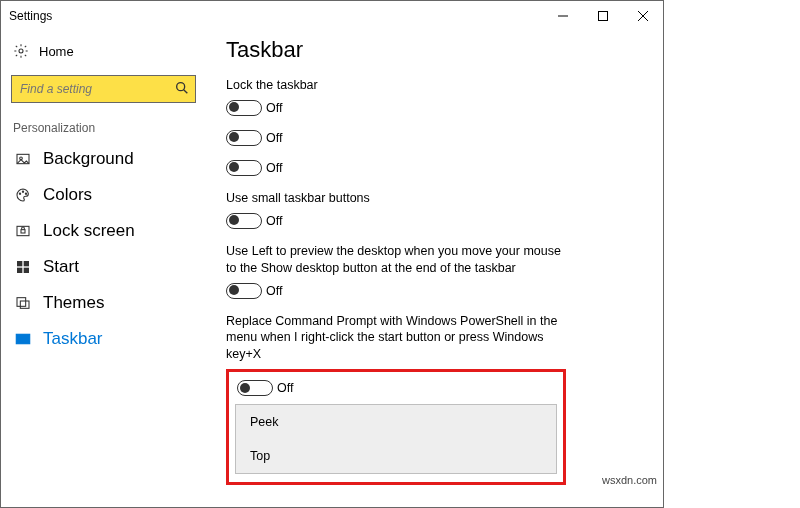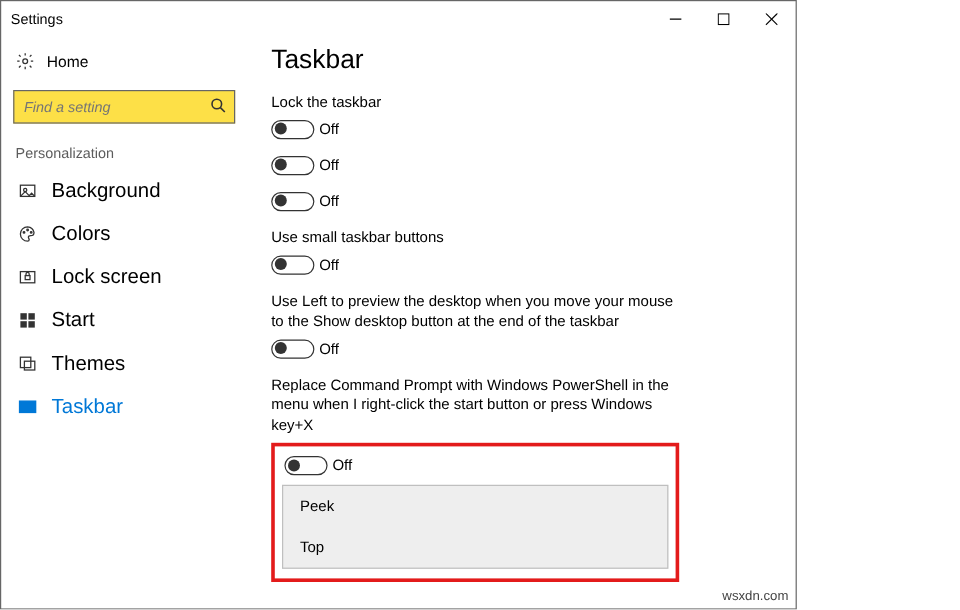--- a/index.html
+++ b/index.html
@@ -30,21 +30,21 @@
   .opt { margin-bottom:14px; max-width:340px; }
   .opt .lbl { font-size:12.5px; margin-bottom:6px; line-height:1.35; }
   .toggle-row { display:flex; align-items:center; gap:4px; }
   .toggle { width:36px; height:16px; border:1.5px solid #333; border-radius:10px; position:relative; background:#fff; }
   .toggle .knob { width:10px; height:10px; border-radius:50%; background:#333; position:absolute; top:1.5px; left:2px; }
   .t-state { font-size:12.5px; }
   
   .redbox { border:3px solid #e31b1b; padding:6px 6px 8px 6px; margin-top:2px; width:340px; }
   .dropdown { margin-top:8px; border:1px solid #bfbfbf; background:#eee; }
   .dd-item { padding:10px 14px; font-size:12.5px; }
-  .watermark { position:absolute; right:6px; bottom:4px; font-size:11px; color:#444; }
+  .watermark { position:absolute; right:6px; bottom:21px; font-size:11px; color:#444; }
 </style>
 </head>
 <body>
 
 <div class="window">
 
   <div class="titlebar">
     <span class="title">Settings</span>
     <div class="winctrls">
       <div class="winbtn">

